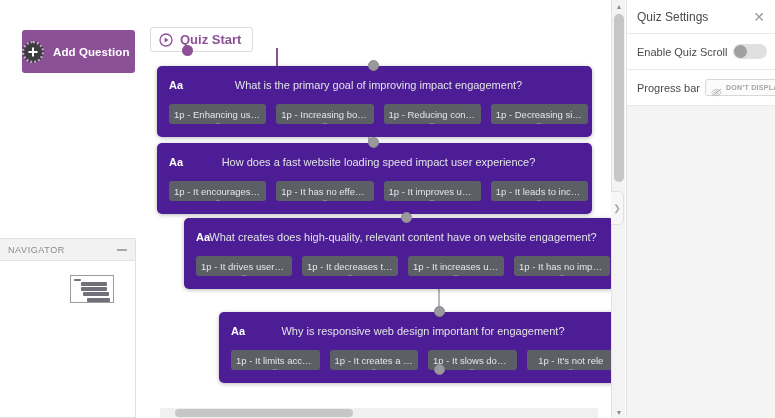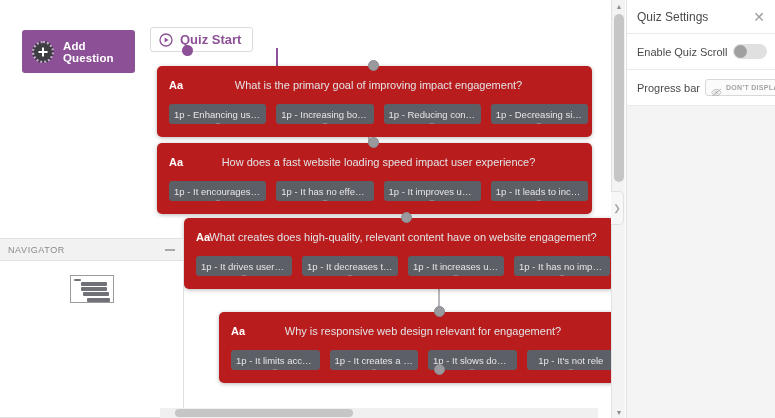--- a/index.html
+++ b/index.html
@@ -19,21 +19,20 @@
     overflow: hidden;
   }
 
   
   .add-question {
     position: absolute; left: 22px; top: 30px;
     width: 113px; height: 43px;
     background: #8c5096;
     border-radius: 3px;
     display: flex; align-items: center;
-    padding-left: 10px;
     cursor: pointer;
   }
   .aq-circle {
     width: 22px; height: 22px; border-radius: 50%;
     background: #3d3d42;
     border: 2px dotted #c9a8cf;
     display: flex; align-items: center; justify-content: center;
     flex: 0 0 auto;
   }
   .aq-circle svg { display: block; }
@@ -64,21 +63,21 @@
     width: 92px; height: 28px;
     border-bottom: 2px solid #8c5096;
     border-right: 2px solid #8c5096;
     border-bottom-right-radius: 9px;
     z-index: 2;
   }
 
   
   .qcard {
     position: absolute;
-    background: #b91c1c;
+    background: #4c1d95;
     border-radius: 5px;
     box-shadow: 0 1px 4px rgba(0,0,0,.28);
     padding: 10px 4px 13px 12px;
     z-index: 3;
   }
   .qcard-head {
     display: flex; align-items: center;
     position: relative; height: 17px;
     margin-bottom: 11px;
   }
@@ -121,21 +120,21 @@
     background: #9a9a9e; border: 1px solid #8a8a8e;
     z-index: 5;
   }
   .vline {
     position: absolute; width: 2px; background: #b9b9bd; z-index: 1;
   }
 
   
   .navigator {
     position: absolute; left: 0; top: 238px;
-    width: 184px; height: 180px;
+    width: 136px; height: 180px;
     background: #ffffff;
     border: 1px solid #e0e0e0;
     border-left: none;
     z-index: 8;
   }
   .nav-head {
     height: 22px;
     background: #f2f2f2;
     border-bottom: 1px solid #e3e3e3;
     display: flex; align-items: center; justify-content: space-between;
@@ -385,21 +384,21 @@
             <span>1p - It has no impact on...</span>
             <i class="ans-dot"></i>
           </div>
       </div>
     </div>
     <div class="node-dot" style="left:401px; top:212px;"></div>
 
     <div class="qcard" style="left:219px; top:312px; width:400px;">
       <div class="qcard-head">
         <span class="qcard-aa">Aa</span>
-        <span class="qcard-title">Why is responsive web design relevant for engagement?</span>
+        <span class="qcard-title">Why is responsive web design important for engagement?</span>
       </div>
       <div class="answers">
         <div class="answer">
             <span>1p - It limits access to...</span>
             <i class="ans-dot"></i>
           </div>
         <div class="answer">
             <span>1p - It creates a consis...</span>
             <i class="ans-dot"></i>
           </div>

